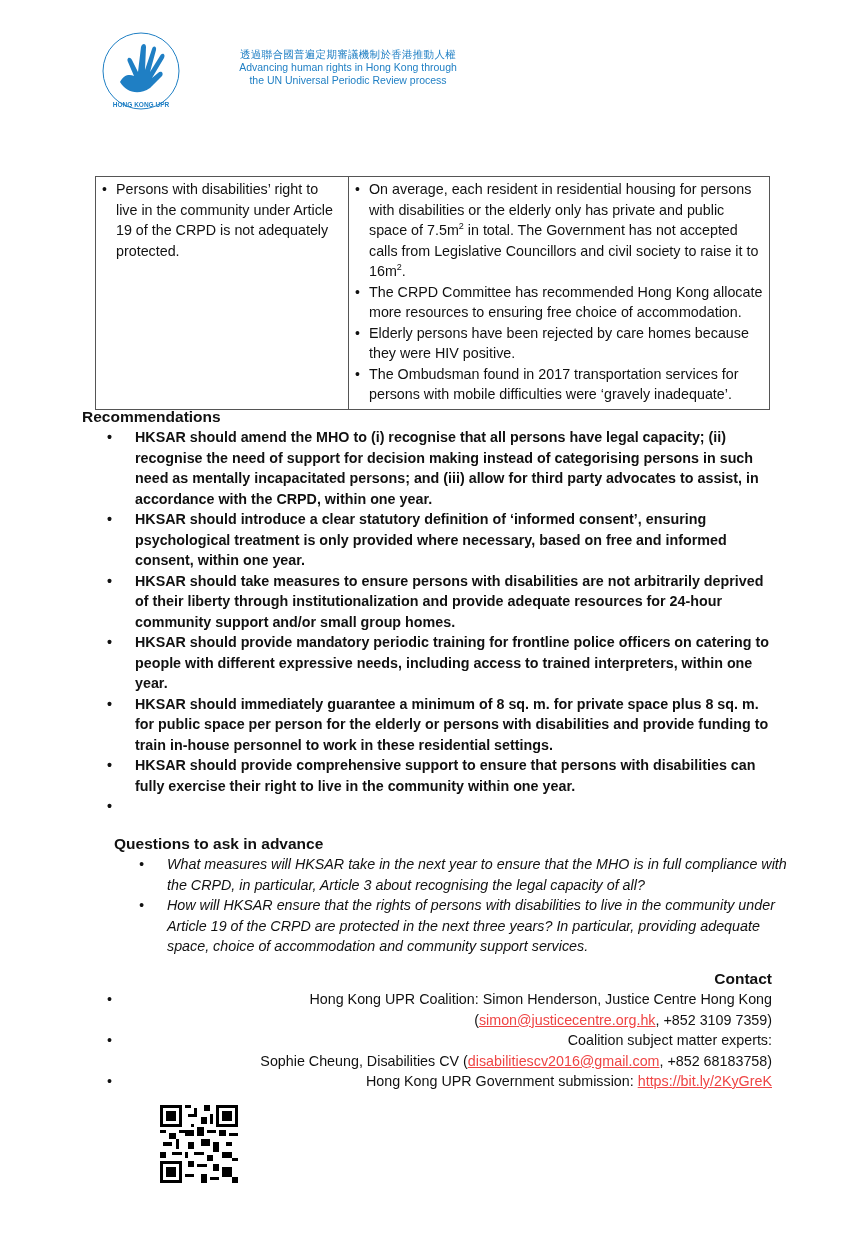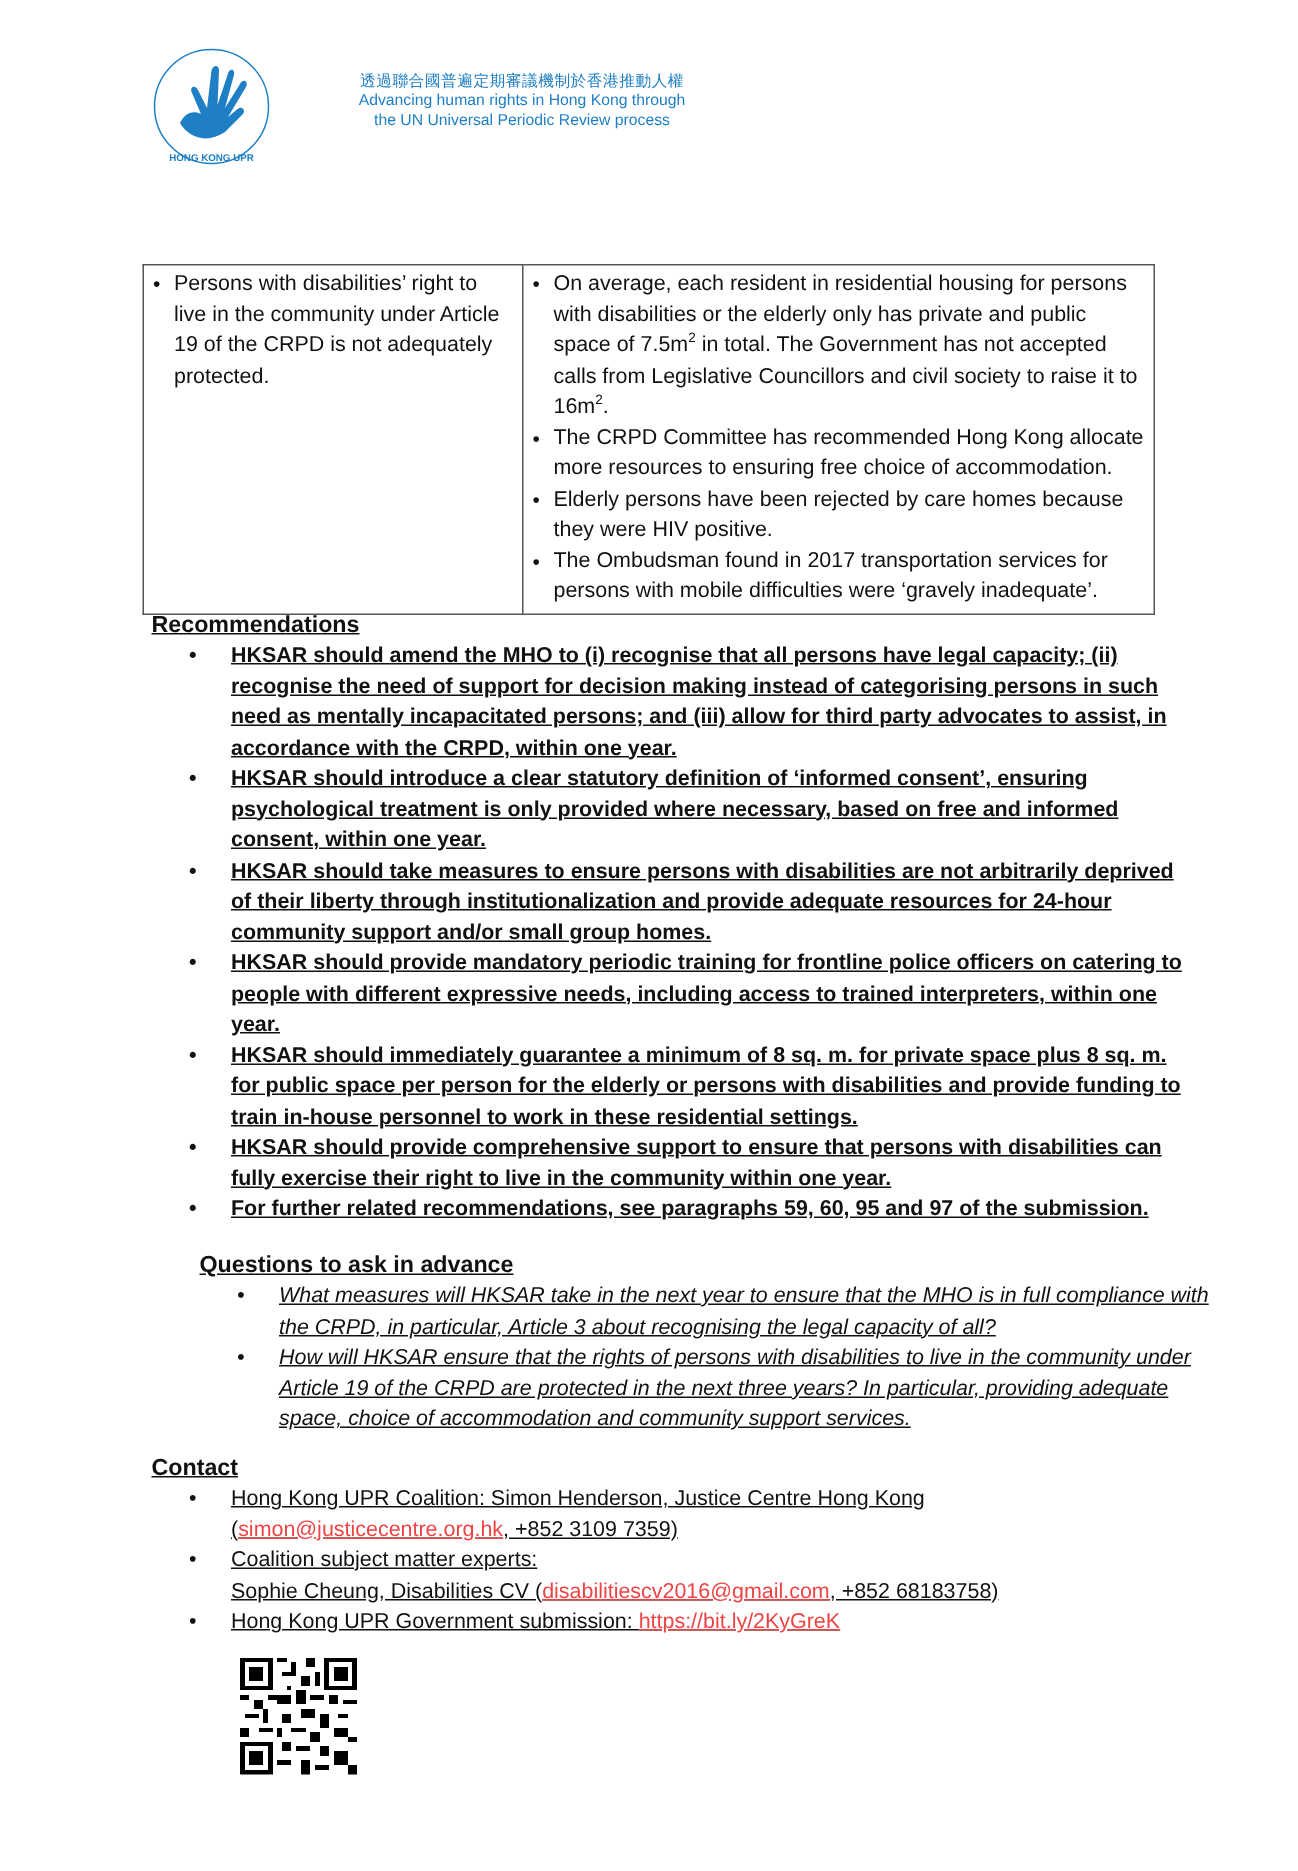--- a/index.html
+++ b/index.html
@@ -8,21 +8,21 @@
   .logo { position: absolute; left: 0; top: 0; width: 82px; height: 82px; }
   .header-text { position: absolute; left: 88px; top: 18px; width: 320px; text-align: center; color: #1f7fc4; font-size: 10.5px; line-height: 13px; }
   .header-text .cn { font-size: 10.5px; letter-spacing: 0.3px; }
   table.issues { position: absolute; left: 95px; top: 135px; width: 675px; border-collapse: collapse; font-size: 14.3px; line-height: 20.5px; margin-top: 41px; }
   table.issues td { border: 1.5px solid #555; vertical-align: top; padding: 2px 6px 4px 6px; }
   table.issues td.left { width: 240px; }
   .cell-list { margin: 0; padding: 0; list-style: none; }
   .cell-list li { position: relative; padding-left: 14px; }
   .cell-list li::before { content: "\2022"; position: absolute; left: 0; top: 0; font-size: 14px; }
   sup { font-size: 9px; line-height: 0; }
-  .section { position: absolute; left: 101px; width: 690px; text-decoration: underline; }
+  .section { position: absolute; left: 82px; width: 690px; }
   .section h2 { margin: 0; font-size: 15.5px; font-weight: bold; line-height: 20px; }
   .blist { margin: 0; padding: 0; list-style: none; }
   .blist li { position: relative; padding-left: 53px; font-size: 14.3px; line-height: 20.5px; }
   .blist li .dot { position: absolute; left: 25px; top: 0; }
   .bold li { font-weight: bold; }
   .italic li { font-style: italic; }
   a.link { color: #ef4444; text-decoration: underline; }
   .qr { position: absolute; left: 160px; top: 1105px; width: 78px; height: 78px; }
 </style>
 </head>
@@ -63,33 +63,33 @@
 
 <div class="section" style="top:407px;">
   <h2>Recommendations</h2>
   <ul class="blist bold">
     <li><span class="dot">•</span><span>HKSAR should amend the MHO to (i) recognise that all persons have legal capacity; (ii) recognise the need of support for decision making instead of categorising persons in such need as mentally incapacitated persons; and (iii) allow for third party advocates to assist, in accordance with the CRPD, within one year.</span></li>
     <li><span class="dot">•</span><span>HKSAR should introduce a clear statutory definition of ‘informed consent’, ensuring psychological treatment is only provided where necessary, based on free and informed consent, within one year.</span></li>
     <li><span class="dot">•</span><span>HKSAR should take measures to ensure persons with disabilities are not arbitrarily deprived of their liberty through institutionalization and provide adequate resources for 24-hour community support and/or small group homes.</span></li>
     <li><span class="dot">•</span><span>HKSAR should provide mandatory periodic training for frontline police officers on catering to people with different expressive needs, including access to trained interpreters, within one year.</span></li>
     <li><span class="dot">•</span><span>HKSAR should immediately guarantee a minimum of 8 sq. m. for private space plus 8 sq. m. for public space per person for the elderly or persons with disabilities and provide funding to train in-house personnel to work in these residential settings.</span></li>
     <li><span class="dot">•</span><span>HKSAR should provide comprehensive support to ensure that persons with disabilities can fully exercise their right to live in the community within one year.</span></li>
-    <li><span class="dot">•</span><span>For further related recommendations, see paragraphs 59, 60, 95 and 97 of the submission.</span></li>
+    <li><span class="dot">•</span></li>
   </ul>
 </div>
 
 <div class="section" style="top:834px;margin-left:32px;">
   <h2>Questions to ask in advance</h2>
   <ul class="blist italic">
     <li><span class="dot">•</span><span>What measures will HKSAR take in the next year to ensure that the MHO is in full compliance with the CRPD, in particular, Article 3 about recognising the legal capacity of all?</span></li>
     <li><span class="dot">•</span><span>How will HKSAR ensure that the rights of persons with disabilities to live in the community under Article 19 of the CRPD are protected in the next three years? In particular, providing adequate space, choice of accommodation and community support services.</span></li>
   </ul>
 </div>
 
-<div class="section" style="top:969px;">
+<div class="section" style="top:969px;text-align:right;">
   <h2>Contact</h2>
   <ul class="blist">
     <li><span class="dot">•</span><span>Hong Kong UPR Coalition: Simon Henderson, Justice Centre Hong Kong</span><br><span>(</span><a class="link">simon@justicecentre.org.hk</a><span>, +852 3109 7359)</span></li>
     <li><span class="dot">•</span><span>Coalition subject matter experts:</span><br><span>Sophie Cheung, Disabilities CV (</span><a class="link">disabilitiescv2016@gmail.com</a><span>, +852 68183758)</span></li>
     <li><span class="dot">•</span><span>Hong Kong UPR Government submission: </span><a class="link">https://bit.ly/2KyGreK</a></li>
   </ul>
 </div>
 
 <svg class="qr" viewBox="0 0 25 25" shape-rendering="crispEdges">
   <rect width="25" height="25" fill="#fff"></rect>

